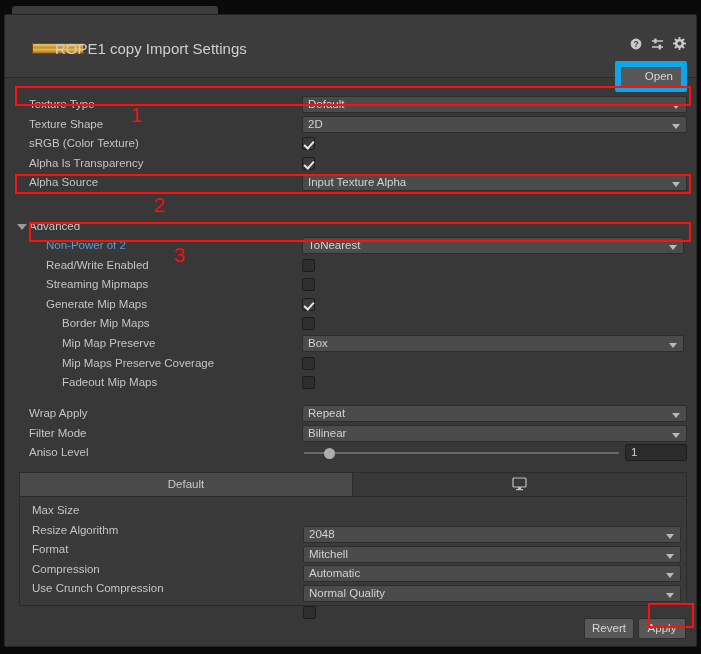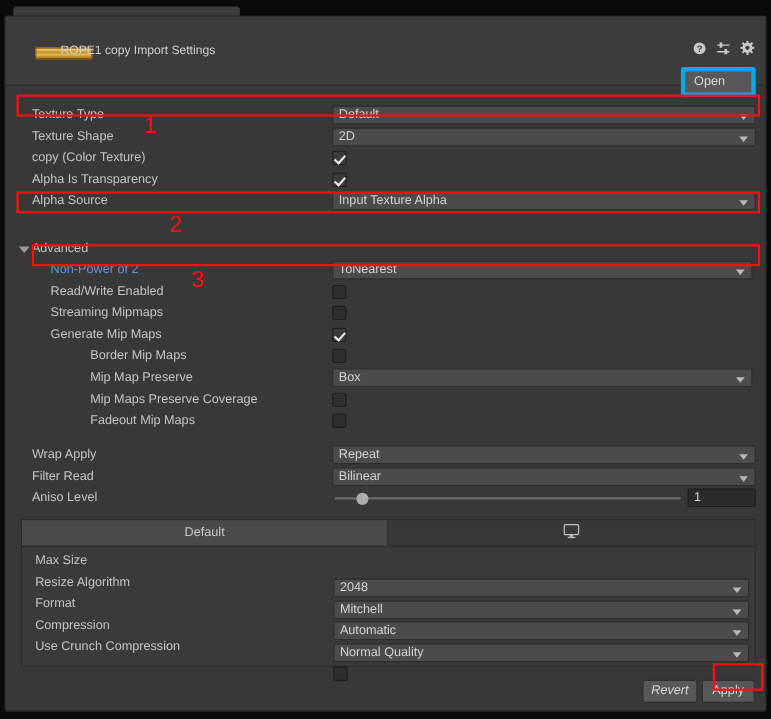--- a/index.html
+++ b/index.html
@@ -24,37 +24,37 @@
     box-sizing:border-box;overflow:hidden;
   }
 
   
   .header{position:relative;height:62px;background:#3c3c3c;border-bottom:1px solid #2a2a2a;}
   .hdr-thumb{
     position:absolute;left:27px;top:28px;width:52px;height:11px;border-radius:1px;
     background:linear-gradient(180deg,#d8a93a 0%,#e8c161 18%,#c8912c 42%,#e2b954 62%,#b57f22 85%,#9c6c1c 100%);
     box-shadow:0 0 0 1px #6b4d12 inset;
   }
-  .hdr-title{position:absolute;left:50px;top:25px;font-size:11px;color:#cfcfcf;}
+  .hdr-title{position:absolute;left:50px;top:25px;font-size:15px;color:#cfcfcf;}
   .hdr-icons{position:absolute;right:10px;top:22px;display:flex;gap:9px;align-items:center;}
   .hdr-icons svg{display:block;}
   .open-btn{
     position:absolute;right:9px;top:46px;
-    min-width:44px;height:19px;line-height:19px;padding:0 8px;text-align:left;
-    background:#585858;border:4px solid #0ea5e9;border-radius:2px;
+    min-width:44px;height:19px;line-height:19px;padding:0 8px;text-align:right;
+    background:#585858;border:6px solid #0ea5e9;border-radius:2px;
     color:#d6d6d6;font-size:11.5px;
   }
 
   
   .rows{position:relative;}
   .row{position:relative;height:19.6px;}
   .lbl{position:absolute;top:3px;color:#c4c4c4;font-size:11.5px;white-space:nowrap;}
   .lbl.i0{left:24px;}
   .lbl.i1{left:41px;}
-  .lbl.i2{left:57px;margin-left:20px;}
+  .lbl.i2{left:57px;}
 
   .ctl{position:absolute;left:297px;right:9px;top:1px;}
 
   .dropdown{
     position:relative;height:17px;background:#4b4b4b;border:1px solid #2d2d2d;border-radius:2px;
     box-sizing:border-box;
   }
   .dropdown .dv{position:absolute;left:5px;top:1px;font-size:11.5px;color:#d2d2d2;white-space:nowrap;}
   .dropdown .arr{
     position:absolute;right:6px;top:7px;width:0;height:0;
@@ -108,21 +108,21 @@
   .plat-rows .row{height:19.6px;}
   .plat-rows .lbl{left:12px;}
   .plat-rows .ctl{left:283px;right:5px;margin-top:24px;}
 
   
   .footer{position:absolute;left:0;right:0;bottom:0;height:34px;}
   .revert-btn, .apply-btn{
     position:absolute;top:6px;height:19px;line-height:19px;text-align:center;
     background:#585858;border:1px solid #2f2f2f;border-radius:2px;color:#d6d6d6;font-size:11.5px;
   }
-  .revert-btn{right:62px;width:48px;font-style:italic;}
+  .revert-btn{right:62px;width:48px;}
   .apply-btn{right:10px;width:46px;}
 
   
   .hl{position:absolute;border:2px solid #ff1010;box-sizing:border-box;pointer-events:none;}
   .annot{
     position:absolute;color:#ff1010;font-size:21px;font-family:"Liberation Sans",sans-serif;
     line-height:1;
   }
 </style>
 </head>
@@ -185,21 +185,21 @@
         <div class="row">
           <div class="lbl i0">Texture Shape</div>
           <div class="ctl">
             <div class="dropdown">
               <span class="dv">2D</span>
               <span class="arr"></span>
             </div>
           </div>
         </div>
         <div class="row">
-          <div class="lbl i0">copy (Color Texture)</div>
+          <div class="lbl i0">sRGB (Color Texture)</div>
           <div class="ctl">
             <div class="cbox on"></div>
           </div>
         </div>
         <div class="row">
           <div class="lbl i0">Alpha Is Transparency</div>
           <div class="ctl">
             <div class="cbox on"></div>
           </div>
         </div>
@@ -280,21 +280,21 @@
         <div class="row">
           <div class="lbl i0">Wrap Apply</div>
           <div class="ctl">
             <div class="dropdown">
               <span class="dv">Repeat</span>
               <span class="arr"></span>
             </div>
           </div>
         </div>
         <div class="row">
-          <div class="lbl i0">Filter Read</div>
+          <div class="lbl i0">Filter Mode</div>
           <div class="ctl">
             <div class="dropdown">
               <span class="dv">Bilinear</span>
               <span class="arr"></span>
             </div>
           </div>
         </div>
       </div>
 
     <div class="row" style="position:absolute;left:0;right:0;top:428px;">

